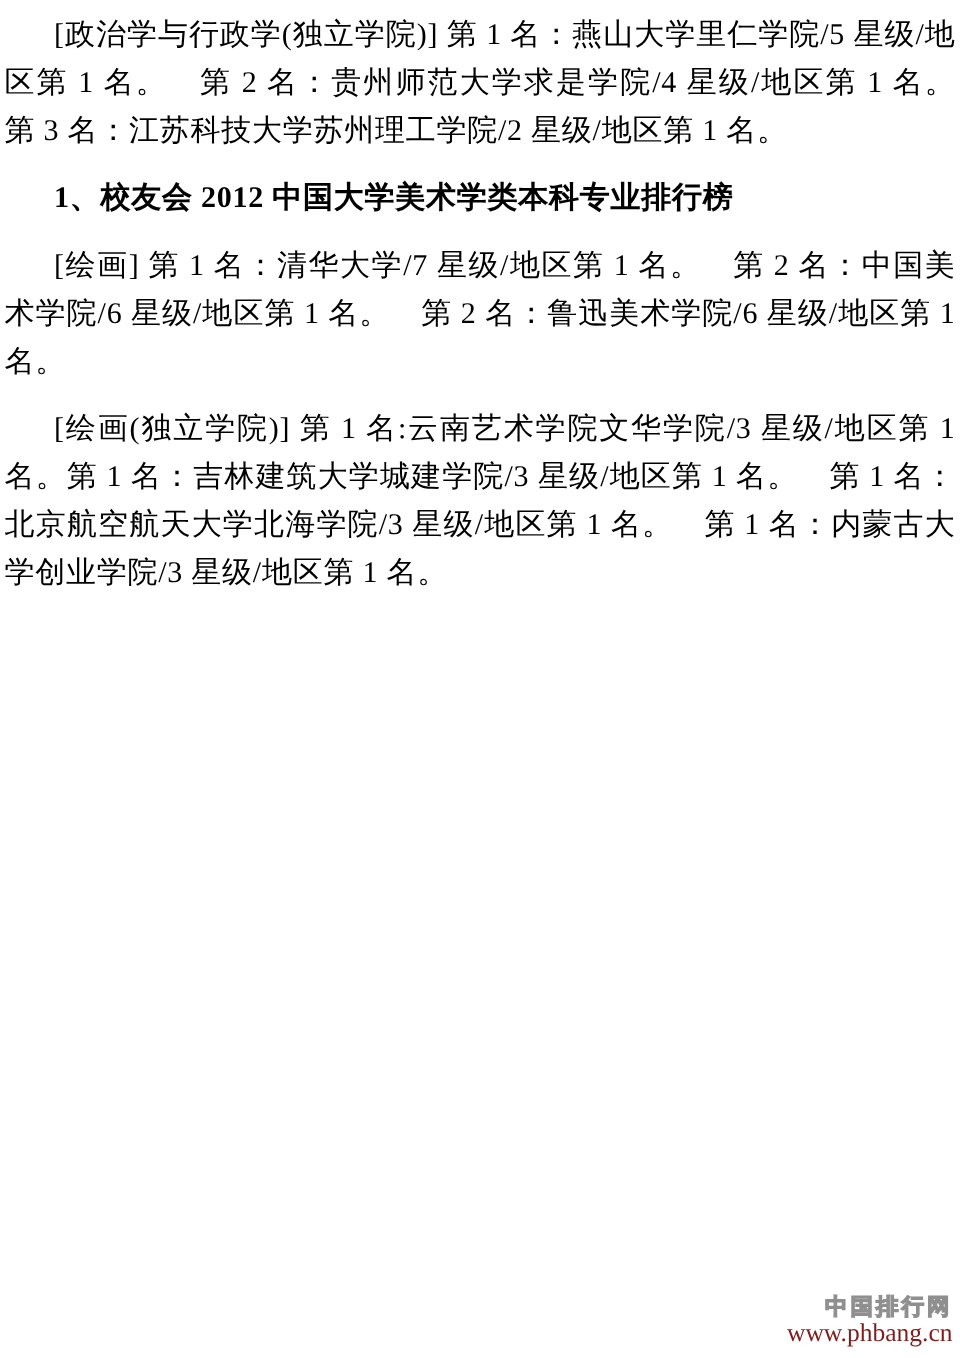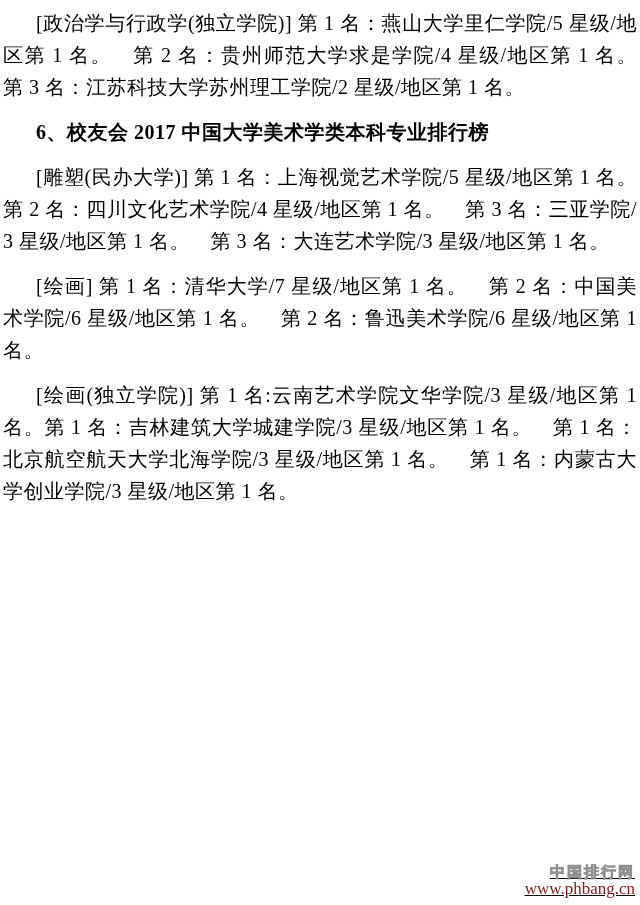--- a/index.html
+++ b/index.html
@@ -30,42 +30,40 @@
   .doc p.heading {
     font-weight: bold;
   }
   .watermark {
     position: absolute;
     right: 5px;
     bottom: 6px;
     text-align: right;
     line-height: 1.1;
     user-select: none;
-    text-decoration: underline;
   }
   .wm-name {
     font-size: 15px;
     font-weight: bold;
     letter-spacing: 2px;
     color: #c9c9c9;
     -webkit-text-stroke: 0.8px #8f8f8f;
   }
   .wm-url {
     font-size: 17px;
     color: #7f1d1d;
     font-family: "Liberation Serif", "DejaVu Serif", serif;
   }
 </style>
 </head>
 <body>
 
 <div class="doc">
   <p class="body">[政治学与行政学(独立学院)] 第 1 名：燕山大学里仁学院/5 星级/地区第 1 名。　第 2 名：贵州师范大学求是学院/4 星级/地区第 1 名。　第 3 名：江苏科技大学苏州理工学院/2 星级/地区第 1 名。</p>
-  <p class="heading">6、校友会 2017 中国大学美术学类本科专业排行榜</p>
-  <p class="body">[雕塑(民办大学)] 第 1 名：上海视觉艺术学院/5 星级/地区第 1 名。　第 2 名：四川文化艺术学院/4 星级/地区第 1 名。　第 3 名：三亚学院/3 星级/地区第 1 名。　第 3 名：大连艺术学院/3 星级/地区第 1 名。</p>
+  <p class="heading">1、校友会 2012 中国大学美术学类本科专业排行榜</p>
   <p class="body">[绘画] 第 1 名：清华大学/7 星级/地区第 1 名。　第 2 名：中国美术学院/6 星级/地区第 1 名。　第 2 名：鲁迅美术学院/6 星级/地区第 1 名。</p>
   <p class="body">[绘画(独立学院)] 第 1 名:云南艺术学院文华学院/3 星级/地区第 1 名。第 1 名：吉林建筑大学城建学院/3 星级/地区第 1 名。　第 1 名：北京航空航天大学北海学院/3 星级/地区第 1 名。　第 1 名：内蒙古大学创业学院/3 星级/地区第 1 名。</p>
 </div>
 
 <div class="watermark">
   <div class="wm-name">中国排行网</div>
   <div class="wm-url">www.phbang.cn</div>
 </div>
 
 </body></html>

